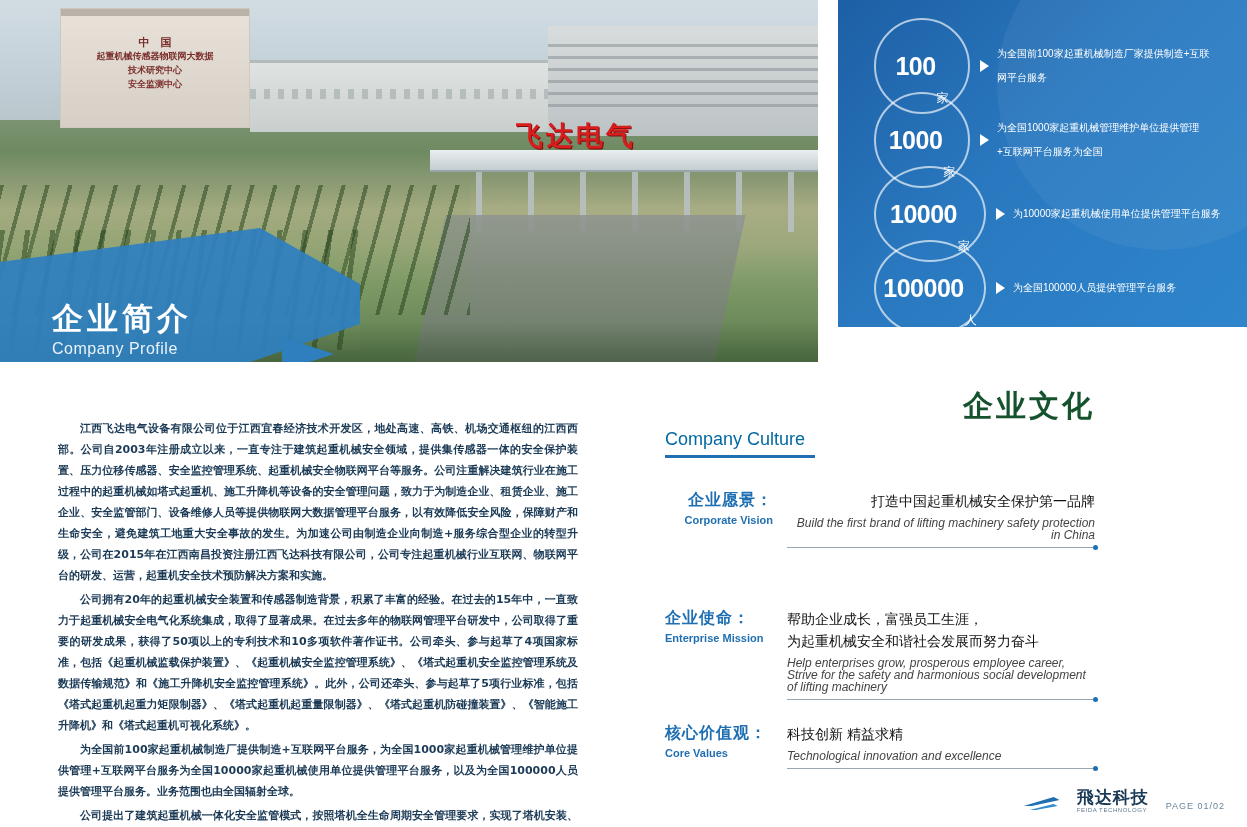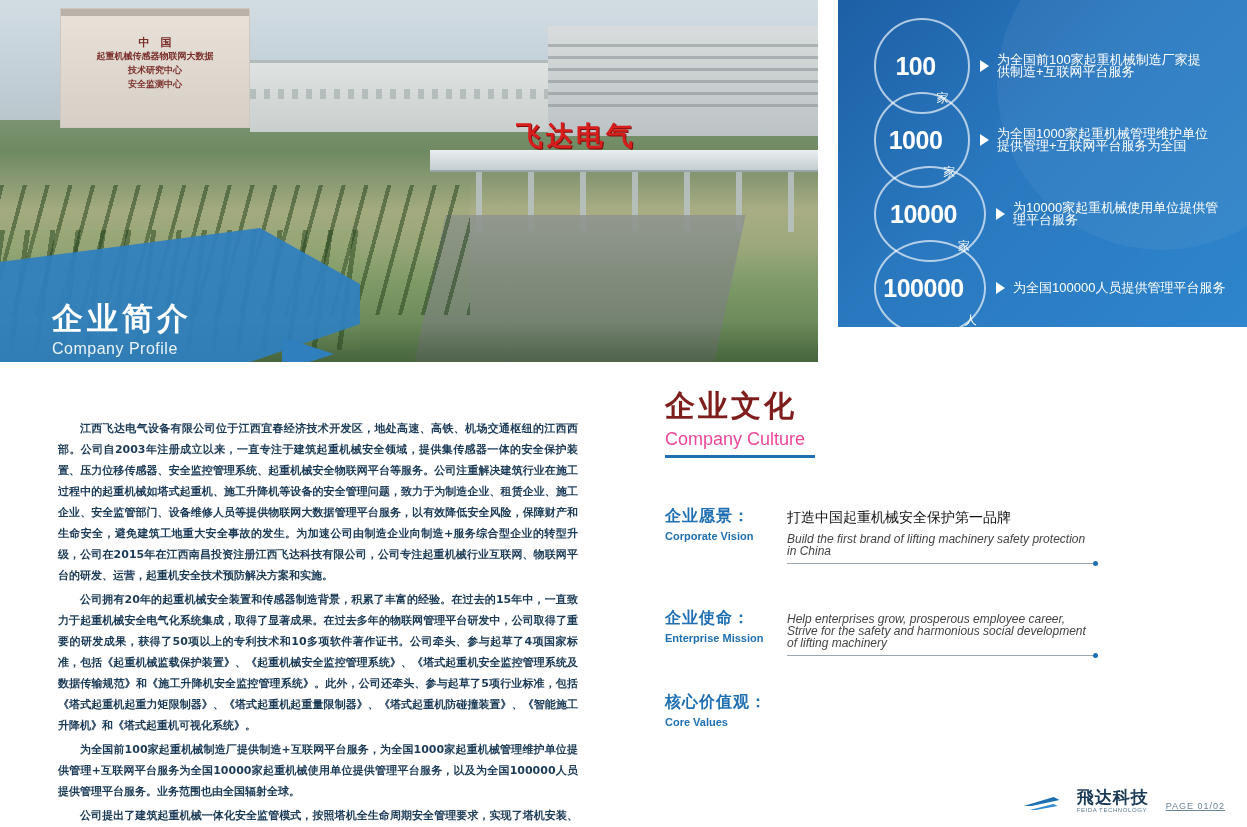--- a/index.html
+++ b/index.html
@@ -139,42 +139,42 @@
     flex:0 0 auto;
   }
   .circle .num{ color:#fff; font-size:25px; font-weight:bold; letter-spacing:-.5px;}
   .circle .unit{ color:#fff; font-size:12px; margin-left:1px; align-self:flex-end; padding-bottom:5px;}
   .circle.wide{ width:112px; }
   .tri{
     width:0;height:0;border-left:9px solid #ffffff;
     border-top:6px solid transparent;border-bottom:6px solid transparent;
     margin:0 8px 0 10px; flex:0 0 auto;
   }
-  .stat-desc{ color:#ffffff; font-size:13px; line-height:12px; max-width:215px;}
+  .stat-desc{ color:#ffffff; font-size:10px; line-height:24px; max-width:215px;}
 
   
   .left-col{
     position:absolute; left:58px; top:418px; width:520px;
   }
   .left-col p{
     color:#1b3a56; font-size:11px; line-height:21px; text-align:justify;
     text-indent:22px; margin-bottom:3px;
     font-family:"DejaVu Sans","Liberation Sans", sans-serif;
     font-weight:bold;
   }
 
   
   .culture{
     position:absolute; left:665px; top:386px; width:430px;
   }
   .culture-title .cn{
-    color:#7f1d1d; font-size:30px; font-weight:bold; letter-spacing:3px;
+    color:#14532d; font-size:30px; font-weight:bold; letter-spacing:3px;text-align:right;
   }
   .culture-title .en{
-    color:#ec4899; font-size:18px; margin-top:2px;
+    color:#0369a1; font-size:18px; margin-top:2px;
   }
   .culture-underline{
     width:150px; height:3px; background:#1f6fb2; margin-top:5px;
   }
   .c-block{ position:absolute; left:0; width:430px; display:flex; }
   .c-label{ width:108px; flex:0 0 auto; }
   .c-label .cn{ color:#1f6fb2; font-size:16px; font-weight:bold; letter-spacing:1px; white-space:nowrap;}
   .c-label .en{ color:#1f6fb2; font-size:11px; font-weight:bold; margin-top:3px; white-space:nowrap;}
   .c-body{ flex:1; padding-left:14px; }
   .c-body .cn-main{ color:#111; font-size:14px; line-height:22px; }
@@ -193,21 +193,21 @@
   .logo-mark:before{
     content:""; position:absolute; left:0; top:4px; width:36px; height:9px;
     background:#1f6fb2; clip-path: polygon(0 9px, 30px 0, 36px 3px, 8px 9px);
   }
   .logo-mark:after{
     content:""; position:absolute; left:6px; top:11px; width:28px; height:6px;
     background:#2f8ad0; clip-path: polygon(0 6px, 24px 0, 28px 2px, 6px 6px);
   }
   .logo-text .cn{ color:#1b3a56; font-size:17px; font-weight:bold; letter-spacing:1px; line-height:19px;}
   .logo-text .en{ color:#5d7a90; font-size:6px; letter-spacing:.6px;}
-  .page-num{ color:#6b8598; font-size:9px; margin-left:8px; padding-bottom:2px; letter-spacing:1px;text-decoration:underline;}
+  .page-num{ color:#6b8598; font-size:9px; margin-left:8px; padding-bottom:2px; letter-spacing:1px;}
 </style>
 </head>
 <body>
 
 <div class="page">
 
   <div class="photo">
     <div class="sky"></div>
 
     <div class="bldg-main">
@@ -286,48 +286,55 @@
 
   </div>
 
   <div class="culture">
     <div class="culture-title">
       <div class="cn">企业文化</div>
       <div class="en">Company Culture</div>
       <div class="culture-underline"></div>
     </div>
 
-    <div class="c-block" style="top:120px;">
+    <div class="c-block" style="top:104px;text-align:right;">
       <div class="c-label">
         <div class="cn">企业愿景：</div>
         <div class="en">Corporate Vision</div>
       </div>
       <div class="c-body">
         <div class="cn-main">打造中国起重机械安全保护第一品牌</div>
         <div class="en-sub">Build the first brand of lifting machinery safety protection in China</div>
         <div class="c-rule"></div>
       </div>
     </div>
 
     <div class="c-block" style="top:222px;">
       <div class="c-label">
         <div class="cn">企业使命：</div>
         <div class="en">Enterprise Mission</div>
       </div>
       <div class="c-body">
+        <div class="cn-main" style="white-space:pre-line;">帮助企业成长，富强员工生涯，
+为起重机械安全和谐社会发展而努力奋斗</div>
         <div class="en-sub" style="white-space:pre-line;">Help enterprises grow, prosperous employee career,
 Strive for the safety and harmonious social development of lifting machinery</div>
         <div class="c-rule"></div>
       </div>
     </div>
 
-    <div class="c-block" style="top:306px;">
+    <div class="c-block" style="top:337px;">
       <div class="c-label">
         <div class="cn">核心价值观：</div>
         <div class="en">Core Values</div>
+      </div>
+      <div class="c-body">
+        <div class="cn-main">科技创新  精益求精</div>
+        <div class="en-sub">Technological innovation and excellence</div>
+        <div class="c-rule"></div>
       </div>
     </div>
   </div>
 
   <div class="footer">
     <div class="logo-mark"></div>
     <div class="logo-text">
       <div class="cn">飛达科技</div>
       <div class="en">FEIDA TECHNOLOGY</div>
     </div>

